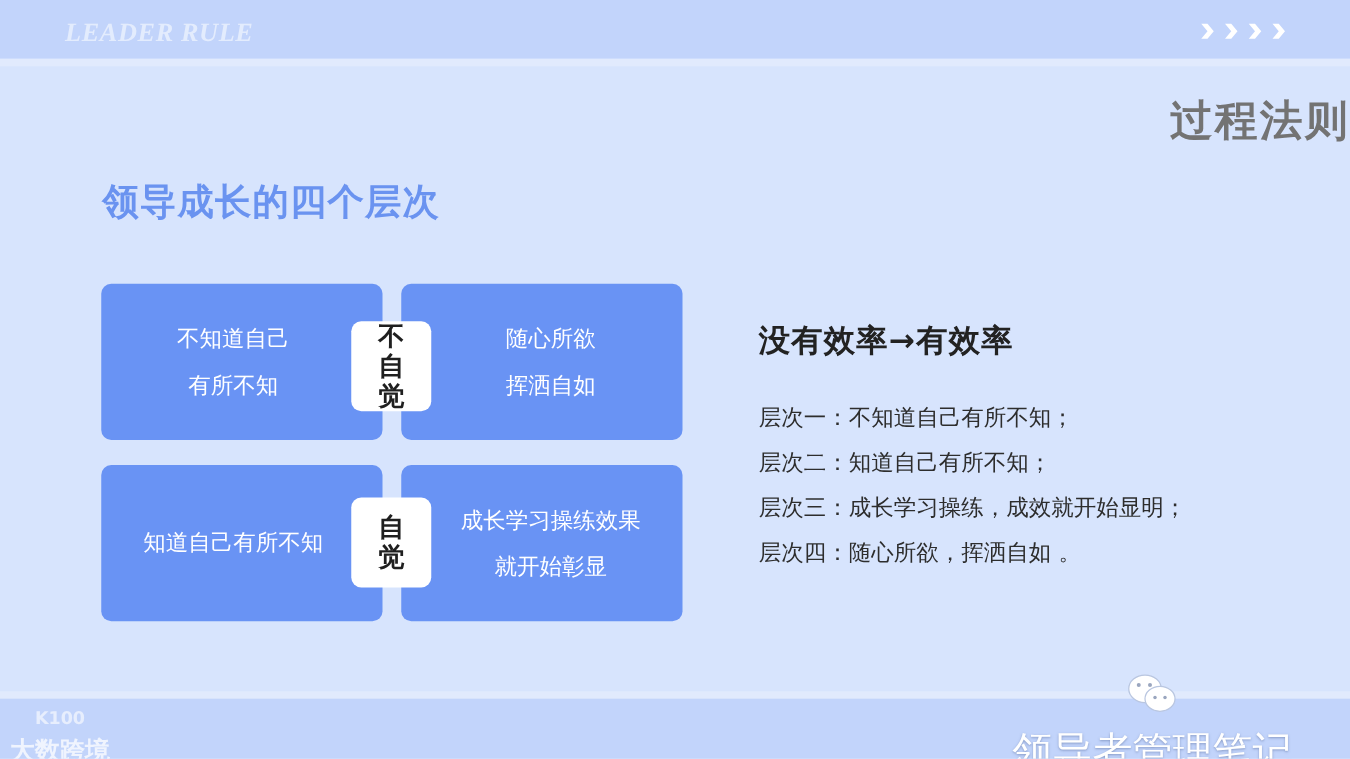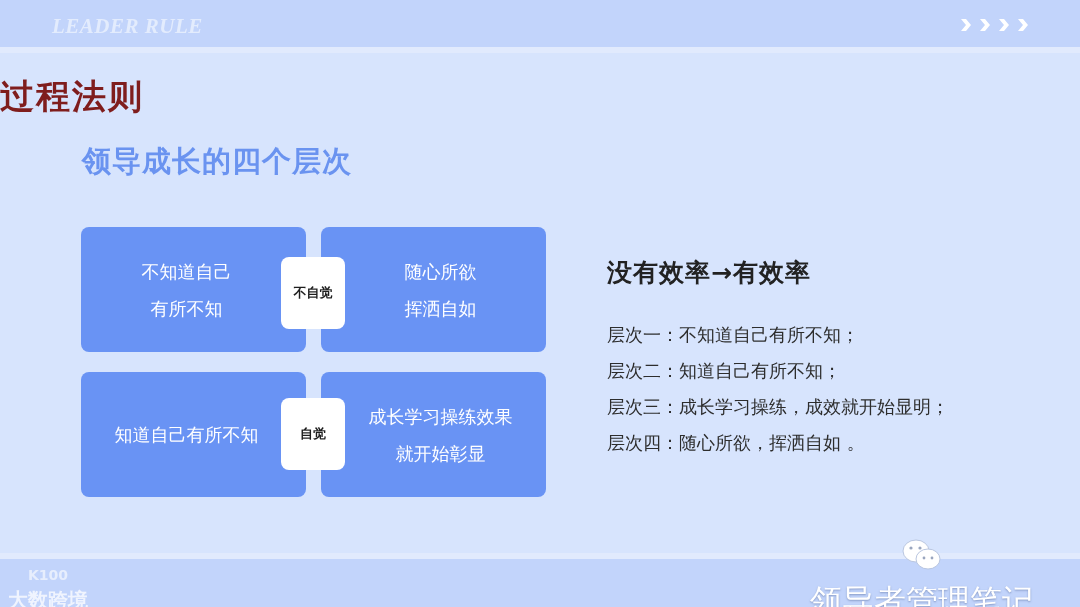--- a/index.html
+++ b/index.html
@@ -30,22 +30,22 @@
     .chev { width: 16px; height: 16px; }
     .bottom-stripe {
       position: absolute; left: 0; top: 553px; width: 1080px; height: 6px;
       background: #e1eafd;
     }
     .bottom-band {
       position: absolute; left: 0; top: 559px; width: 1080px; height: 48px;
       background: #c2d4fb;
     }
     .page-title {
-      position: absolute; left: 0; top: 74px; width: 1080px; text-align: left;
-      font-size: 34px; font-weight: bold; color: #7f1d1d; letter-spacing: 2px;
+      position: absolute; left: 0; top: 74px; width: 1080px; text-align: right;
+      font-size: 34px; font-weight: bold; color: #737373; letter-spacing: 2px;
     }
     .subtitle {
       position: absolute; left: 82px; top: 142px;
       font-size: 29px; font-weight: bold; color: #6a93f0; letter-spacing: 1px;
     }
     .grid {
       position: absolute; left: 81px; top: 227px; width: 465px; height: 223px;
     }
     .card {
       position: absolute; width: 225px; height: 125px;
@@ -55,21 +55,21 @@
     }
     .card.tl { left: 0; top: 0; }
     .card.tr { left: 240px; top: 0; }
     .card.bl { left: 0; top: 145px; }
     .card.br { left: 240px; top: 145px; }
     .card.tl .txt, .card.bl .txt { padding-right: 14px; }
     .card.tr .txt, .card.br .txt { padding-left: 14px; }
     .badge {
       position: absolute; width: 64px; height: 72px; background: #ffffff;
       border-radius: 8px; display: flex; align-items: center; justify-content: center;
-      text-align: center; color: #1f1f1f; font-weight: bold; font-size: 13px; line-height: 24px;
+      text-align: center; color: #1f1f1f; font-weight: bold; font-size: 21px; line-height: 24px;
     }
     .badge.b1 { left: 200px; top: 30px; }
     .badge.b2 { left: 200px; top: 171px; }
     .badge .inner { width: 40px; }
     .right-panel { position: absolute; left: 607px; top: 256px; }
     .right-heading {
       font-size: 25px; font-weight: bold; color: #222222; letter-spacing: 1px;
       margin-bottom: 28px;
     }
     .level-list { list-style: none; }

